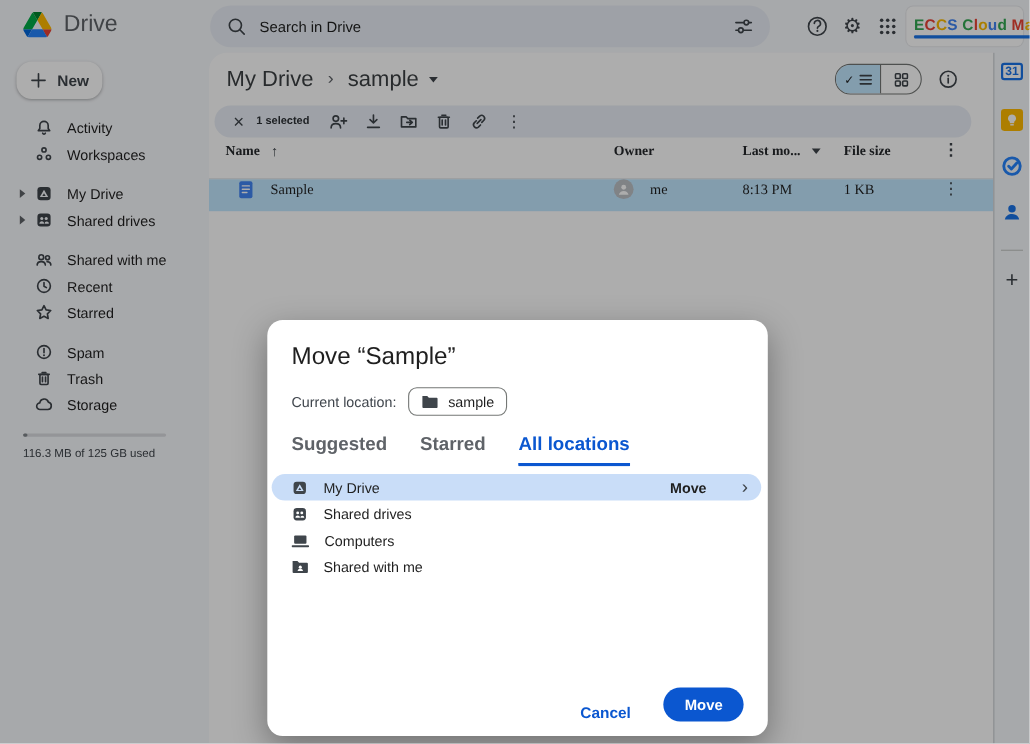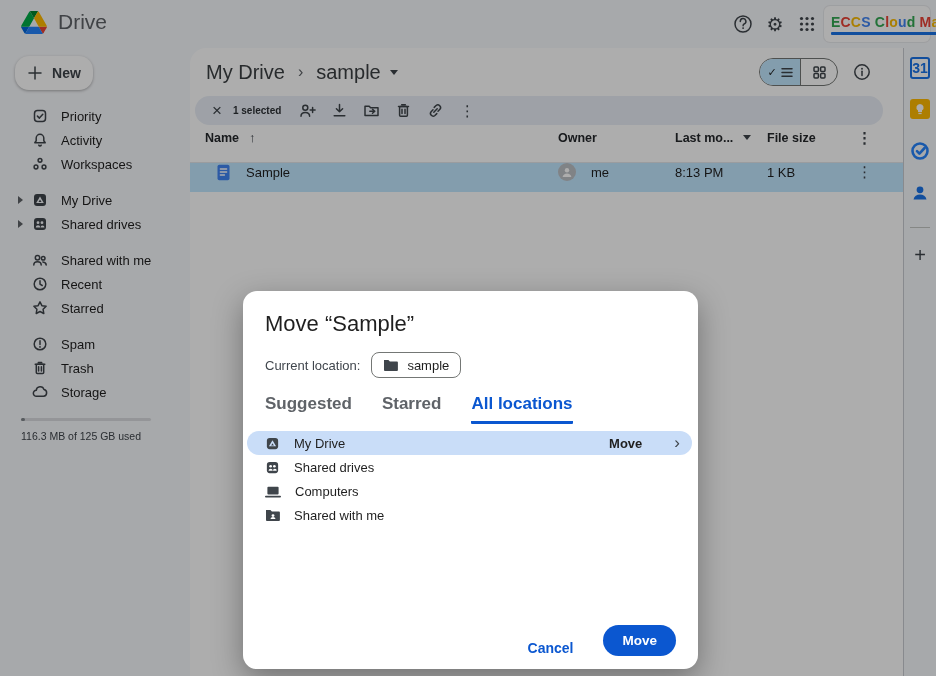--- a/index.html
+++ b/index.html
@@ -48,33 +48,33 @@
   .vt-seg + .vt-seg { border-left:1px solid #747775; width:37px; }
   .check-glyph { font-size:11px; color:#1f1f1f; }
   .info-btn { margin-left:15px; cursor:pointer; }
 
   .sel-toolbar { margin:0 0 0 5px; width:688px; height:29px; background:#e9eef6; border-radius:15px; display:flex; align-items:center; padding:0 10px; }
   .close-glyph { font-size:17px; color:#3f454b; line-height:1; cursor:pointer; padding:0 7px; }
   .sel-count { font-size:10px; font-weight:bold; color:#2d3136; margin:0 10px 0 4px; }
   .tb-ic { width:32px; height:29px; display:flex; align-items:center; justify-content:center; cursor:pointer; }
   .kebab-glyph { font-size:15px; color:#3f454b; line-height:1; cursor:pointer; }
 
-  .grid-cols { display:grid; grid-template-columns:353px 117px 92px 90px 28px; align-items:center; padding:0 18px 12px 15px; }
+  .grid-cols { display:grid; grid-template-columns:353px 117px 92px 90px 28px; align-items:center; padding:0 18px 12px 15px;font-family:Liberation Serif, serif; }
   .thead { height:38px; border-bottom:1px solid #e3e6ea; font-size:12.5px; font-weight:bold; color:#25282c; }
   .th { display:flex; align-items:center; gap:10px; cursor:pointer; }
   .sort-glyph { font-size:13px; color:#3f454b; }
   .file-row { height:29px; background:#c2e7ff; font-size:13px; color:#1f1f1f; cursor:pointer; }
   .cell-name { display:flex; align-items:center; gap:15px; padding-left:11px; }
   .cell-owner { display:flex; align-items:center; gap:15px; }
   .owner-av { width:18px; height:18px; border-radius:50%; background:#bdc1c6; display:flex; align-items:center; justify-content:center; }
 
   
   .rail { position:absolute; right:0; top:48px; width:33px; bottom:0; background:#f7f9fc; border-left:1px solid #c9ccd1; display:flex; flex-direction:column; align-items:center; padding-top:9px; }
   .rail-btn { width:20px; height:20px; margin-bottom:22px; cursor:pointer; }
-  .cal-icon { width:20px; height:22px; background:#fff; border:2px solid #1a73e8; border-radius:3px; color:#1a73e8; font-size:14px; font-weight:bold; display:flex; align-items:center; justify-content:center; }
+  .cal-icon { width:20px; height:16px; background:#fff; border:2px solid #1a73e8; border-radius:3px; color:#1a73e8; font-size:11px; font-weight:bold; display:flex; align-items:center; justify-content:center; }
   .keep-icon { width:20px; height:20px; background:#ffba00; border-radius:3px; display:flex; align-items:center; justify-content:center; }
   .rail-divider { width:20px; height:1px; background:#c4c7c5; margin:2px 0 17px; }
   .plus-glyph { font-size:20px; color:#3f454b; line-height:1; cursor:pointer; }
 
   
   .scrim { position:absolute; inset:0; background:rgba(0,0,0,.32); z-index:40; }
   .modal { position:absolute; left:243px; top:291px; width:455px; height:378px; background:#fff; border-radius:14px; z-index:50; box-shadow:0 10px 30px rgba(0,0,0,.35); padding:20px 22px 12px; }
   .modal-title { font-size:22px; color:#1f1f1f; }
   .curloc-row { margin-top:15px; display:flex; align-items:center; gap:11px; }
   .curloc-label { font-size:13px; color:#40464d; }
@@ -105,20 +105,37 @@
           <path d="m43.65 25-13.75-23.8c-1.35.8-2.5 1.9-3.3 3.3l-25.4 44a9.06 9.06 0 0 0-1.2 4.5h27.5z" fill="#00ac47"></path>
           <path d="m73.55 76.8c1.35-.8 2.5-1.9 3.3-3.3l1.6-2.75 7.65-13.25c.8-1.4 1.2-2.95 1.2-4.5h-27.5l5.85 11.5z" fill="#ea4335"></path>
           <path d="m43.65 25 13.75-23.8c-1.35-.8-2.9-1.2-4.5-1.2h-18.5c-1.6 0-3.15.45-4.5 1.2z" fill="#00832d"></path>
           <path d="m59.8 53h-32.3l-13.75 23.8c1.35.8 2.9 1.2 4.5 1.2h50.8c1.6 0 3.15-.45 4.5-1.2z" fill="#2684fc"></path>
           <path d="m73.4 26.5-12.7-22c-.8-1.4-1.95-2.5-3.3-3.3l-13.75 23.8 16.15 28h27.45c0-1.55-.4-3.1-1.2-4.5z" fill="#ffba00"></path>
         </svg>
       </span>
       <span class="app-title">Drive</span>
     </div>
 
+    <div class="searchbar">
+      <span>
+        <svg width="18" height="18" viewBox="0 0 18 18">
+            <circle class="st" cx="8" cy="8" r="5.5" stroke-width="1.6"></circle>
+            <line class="st" x1="12.3" y1="12.3" x2="16" y2="16" stroke-width="1.6"></line>
+          </svg>
+      </span>
+      <span class="search-placeholder">Search in Drive</span>
+      <span>
+        <svg width="18" height="18" viewBox="0 0 18 18">
+          <line class="st" x1="2" y1="5.5" x2="16" y2="5.5"></line>
+            <line class="st" x1="2" y1="12.5" x2="16" y2="12.5"></line>
+          <circle cx="11.5" cy="5.5" r="2.1" fill="#e9eef6" stroke="#3f454b" stroke-width="1.5"></circle>
+          <circle cx="6.5" cy="12.5" r="2.1" fill="#e9eef6" stroke="#3f454b" stroke-width="1.5"></circle>
+        </svg>
+      </span>
+    </div>
 
     <div class="tb-btn" style="left:731px">
       <span>
         <svg width="20" height="20" viewBox="0 0 20 20">
             <circle class="st" cx="10" cy="10" r="8"></circle>
             <path class="st" d="M7.3 7.4a2.8 2.8 0 1 1 3.8 2.6c-.9.35-1 .8-1 1.7"></path>
             <circle class="fl" cx="10.1" cy="14.1" r=".95"></circle>
           </svg>
       </span>
     </div>
@@ -154,29 +171,20 @@
 
   <nav class="sidebar">
     <div class="new-btn">
       <svg width="16" height="16" viewBox="0 0 16 16">
           <path class="st" d="M8 2v12M2 8h12" stroke-width="1.7"></path>
         </svg>
       <span>New</span>
     </div>
 
     <div class="nav-list">
-      <div class="nav-item">
-        <span>
-            <svg width="16" height="16" viewBox="0 0 16 16">
-              <rect class="st" x="2.5" y="2.5" width="11" height="11" rx="3"></rect>
-              <path class="st" d="M5.4 8.1l2 2 3.4-3.9"></path>
-            </svg>
-          </span>
-        <span class="lbl">Priority</span>
-      </div>
       <div class="nav-item">
         <span>
             <svg width="16" height="16" viewBox="0 0 16 16">
               <path class="st" d="M8 2.3a3.8 3.8 0 0 1 3.8 3.8v2.7l1.4 2H2.8l1.4-2V6.1A3.8 3.8 0 0 1 8 2.3z"></path>
               <path class="st" d="M6.8 13.1a1.3 1.3 0 0 0 2.4 0"></path>
             </svg>
           </span>
         <span class="lbl">Activity</span>
       </div>
       <div class="nav-item">

